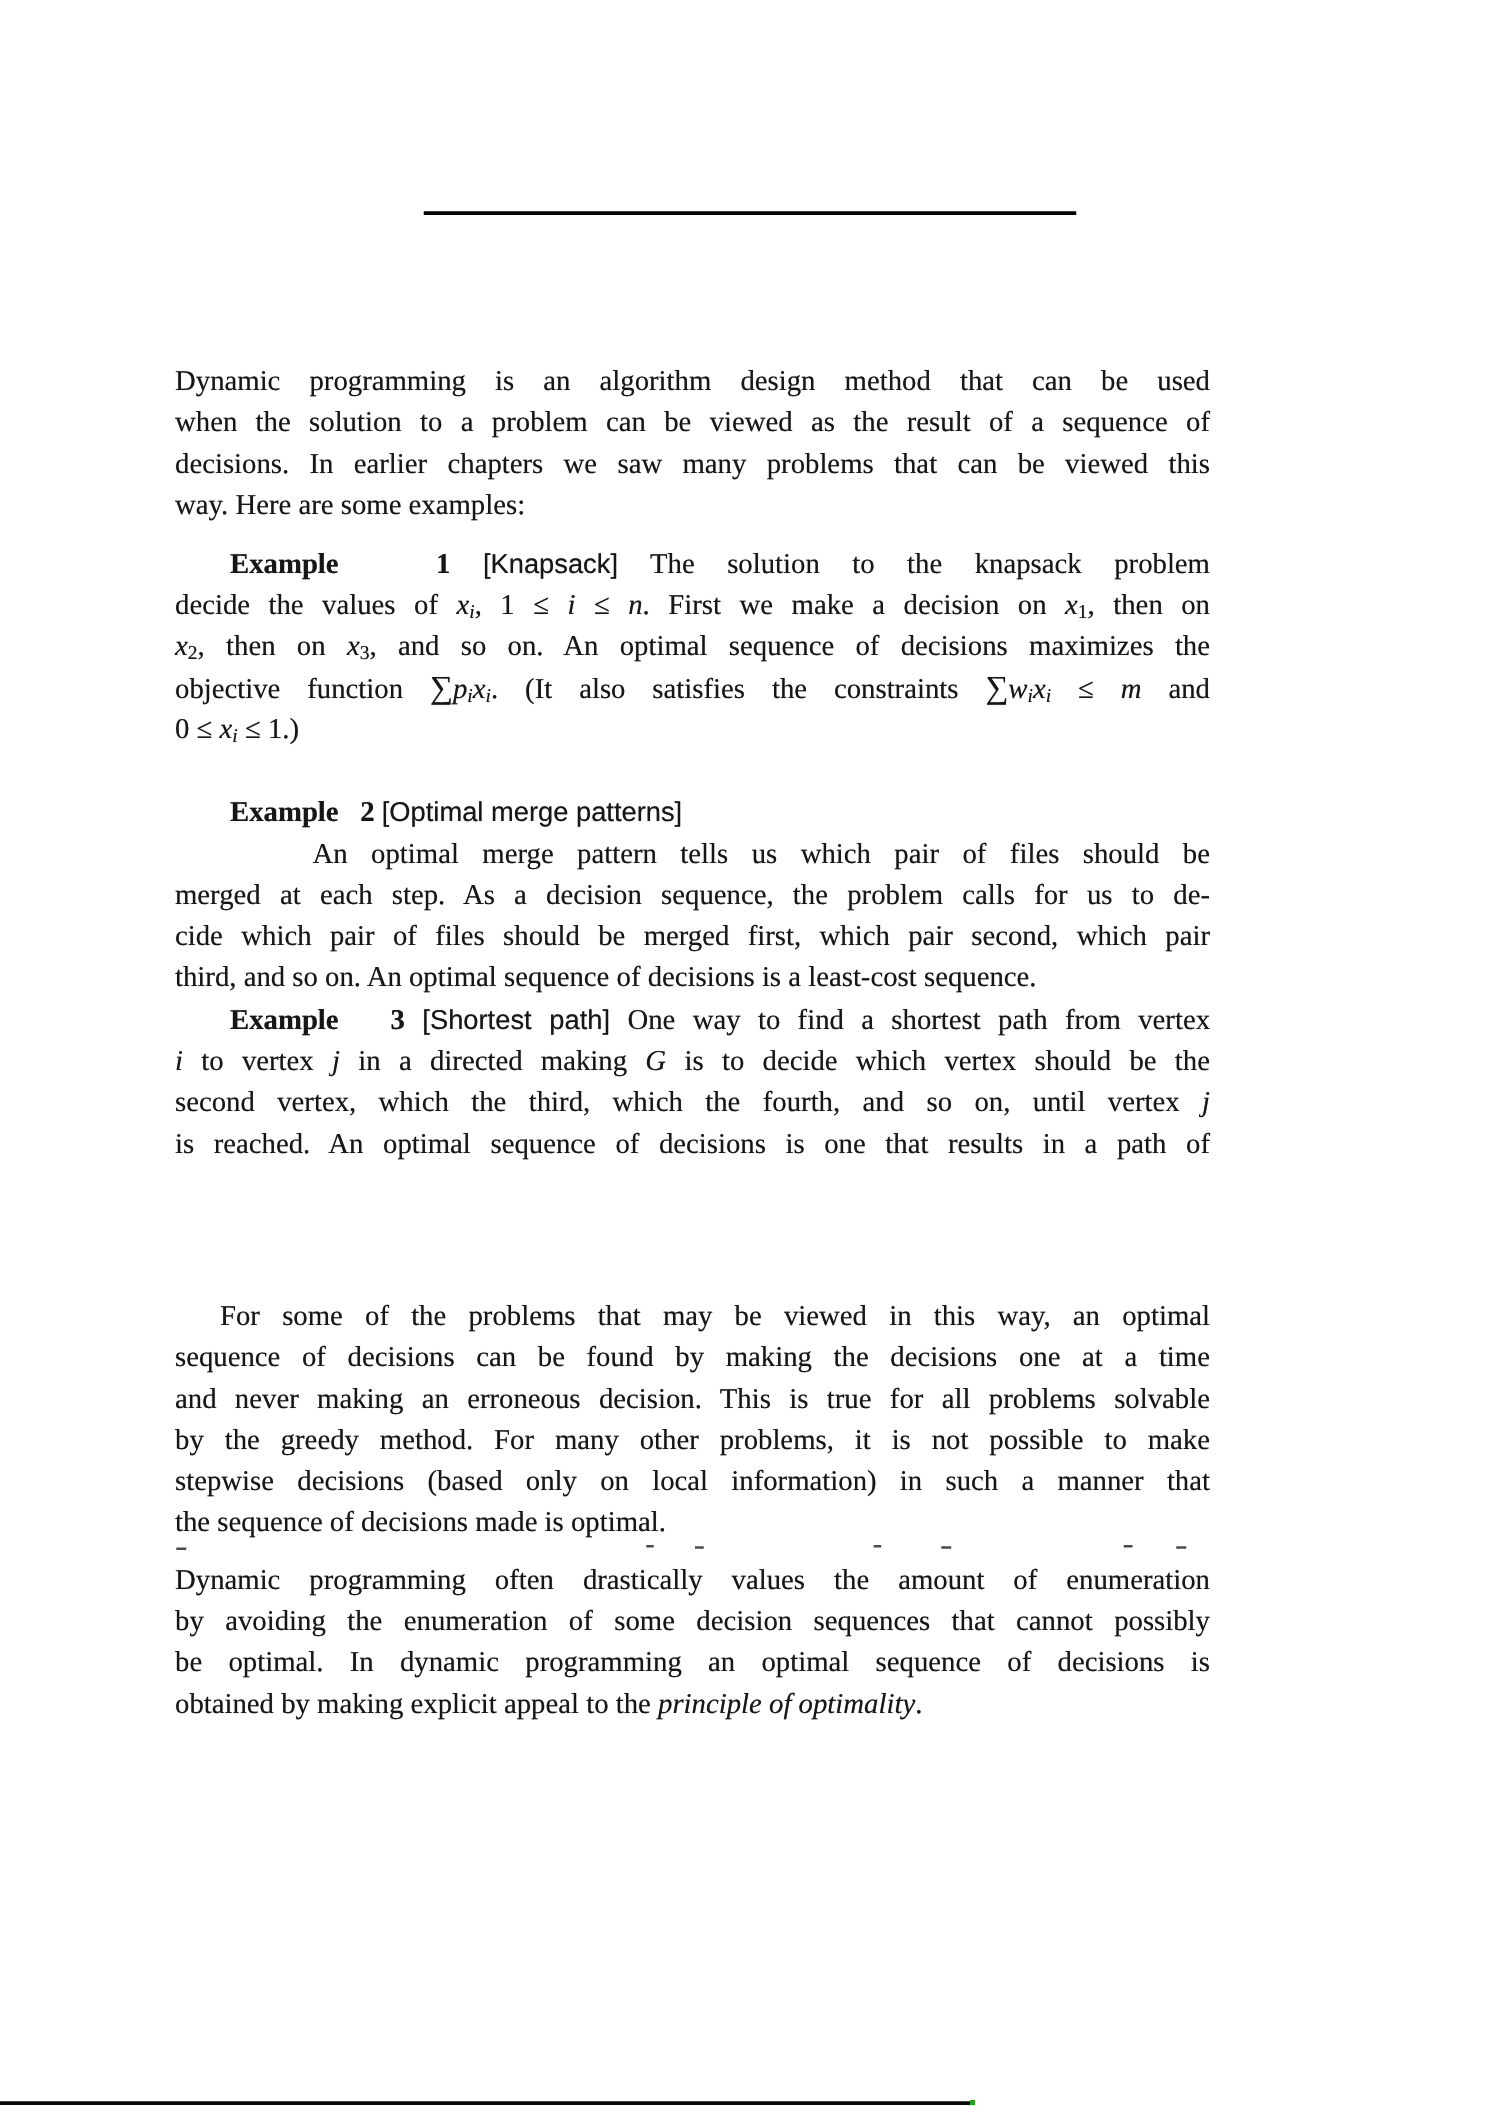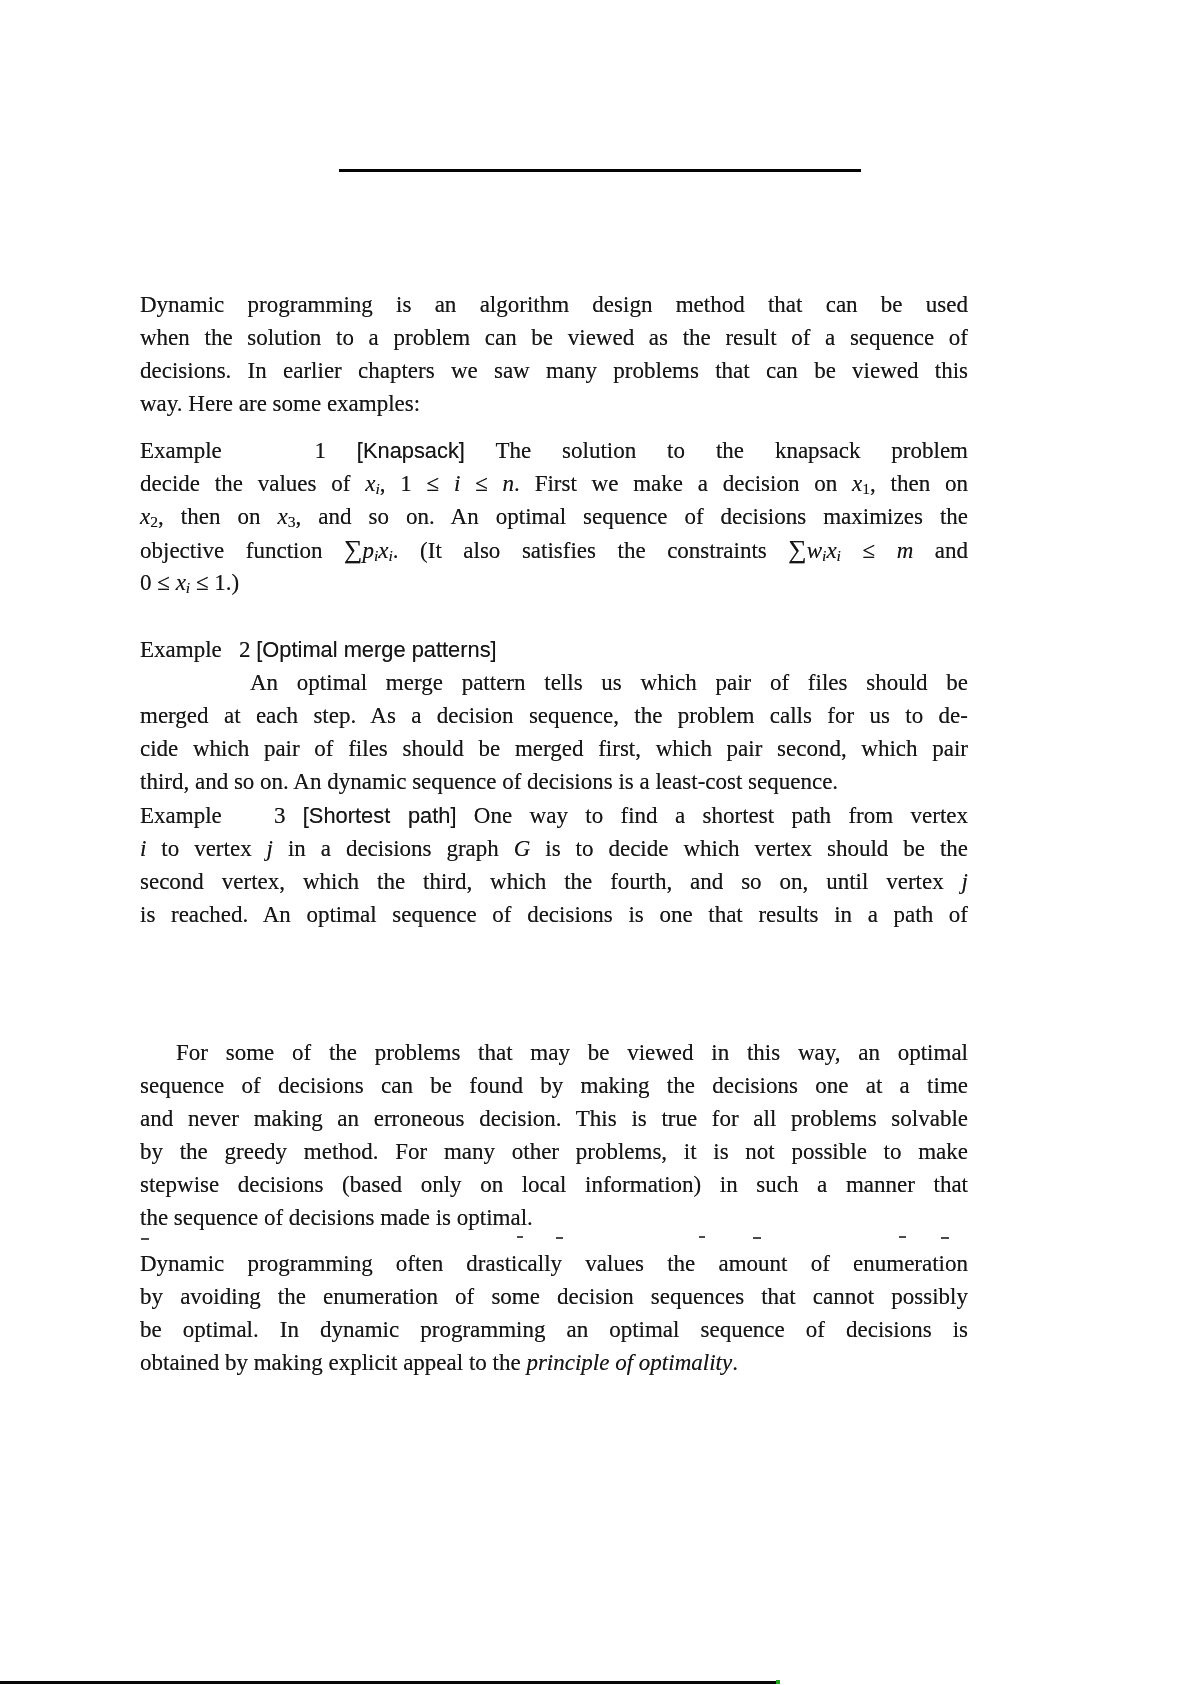--- a/index.html
+++ b/index.html
@@ -11,21 +11,21 @@
   .rule-bottom{position:absolute;left:0;top:1681px;width:776px;height:3px;background:#070707;}
   .green-dot{position:absolute;left:776px;top:1680px;width:4px;height:4px;background:#21a321;}
   .text-column{position:absolute;left:140px;top:0;width:828px;height:1685px;}
   .block{position:absolute;left:0;width:828px;}
   .line{
     height:33px;line-height:33px;font-size:23px;
     text-align:justify;text-align-last:justify;
     text-shadow:0 0 0.6px rgba(0,0,0,0.55);
   }
   .line.last{text-align:right;text-align-last:left;}
-  .s-b{font-weight:normal;}
+  .s-b{font-weight:bold;margin-left:44px;}
   .s-sf{font-family:"Liberation Sans",sans-serif;font-size:0.95em;}
   .s-i{font-style:italic;}
   .s-sub{font-style:italic;font-size:0.68em;vertical-align:-0.22em;}
   .s-subn{font-size:0.68em;vertical-align:-0.22em;}
   .s-sum{font-size:1.12em;}
   .artifacts{position:absolute;left:0;top:0;width:1191px;height:1685px;pointer-events:none;}
   .artifacts i{position:absolute;display:block;height:2px;background:#2c2c2c;opacity:.85;}
   .artifacts i:nth-child(1){left:141px;top:1238px;width:8px;}
   .artifacts i:nth-child(2){left:517px;top:1236px;width:6px;}
   .artifacts i:nth-child(3){left:556px;top:1237px;width:7px;}
@@ -51,25 +51,25 @@
         <div class="line"><span>decide the values of </span><span class="s-i">x</span><span class="s-sub">i</span><span>, 1 ≤ </span><span class="s-i">i</span><span> ≤ </span><span class="s-i">n</span><span>. First we make a decision on </span><span class="s-i">x</span><span class="s-subn">1</span><span>, then on</span></div>
         <div class="line"><span class="s-i">x</span><span class="s-subn">2</span><span>, then on </span><span class="s-i">x</span><span class="s-subn">3</span><span>, and so on. An optimal sequence of decisions maximizes the</span></div>
         <div class="line"><span>objective function </span><span class="s-sum">∑</span><span class="s-i">p</span><span class="s-sub">i</span><span class="s-i">x</span><span class="s-sub">i</span><span>. (It also satisfies the constraints </span><span class="s-sum">∑</span><span class="s-i">w</span><span class="s-sub">i</span><span class="s-i">x</span><span class="s-sub">i</span><span> ≤ </span><span class="s-i">m</span><span> and</span></div>
         <div class="line last"><span>0 ≤ </span><span class="s-i">x</span><span class="s-sub">i</span><span> ≤ 1.)</span></div>
       </div>
       <div class="block" style="top: 633px;">
         <div class="line last"><span class="s-b">Example&nbsp;&nbsp;&nbsp;2</span><span> </span><span class="s-sf">[Optimal merge patterns]</span></div>
         <div class="line" style="text-indent: 110px;"><span>An optimal merge pattern tells us which pair of files should be</span></div>
         <div class="line"><span>merged at each step. As a decision sequence, the problem calls for us to de-</span></div>
         <div class="line"><span>cide which pair of files should be merged first, which pair second, which pair</span></div>
-        <div class="line last"><span>third, and so on. An dynamic sequence of decisions is a least-cost sequence.</span></div>
+        <div class="line last"><span>third, and so on. An optimal sequence of decisions is a least-cost sequence.</span></div>
       </div>
       <div class="block" style="top: 799px;">
         <div class="line"><span class="s-b">Example&nbsp;&nbsp;&nbsp;3</span><span> </span><span class="s-sf">[Shortest path]</span><span> One way to find a shortest path from vertex</span></div>
-        <div class="line"><span class="s-i">i</span><span> to vertex </span><span class="s-i">j</span><span> in a decisions graph </span><span class="s-i">G</span><span> is to decide which vertex should be the</span></div>
+        <div class="line"><span class="s-i">i</span><span> to vertex </span><span class="s-i">j</span><span> in a directed making </span><span class="s-i">G</span><span> is to decide which vertex should be the</span></div>
         <div class="line"><span>second vertex, which the third, which the fourth, and so on, until vertex </span><span class="s-i">j</span></div>
         <div class="line"><span>is reached. An optimal sequence of decisions is one that results in a path of</span></div>
       </div>
       <div class="block" style="top: 1036px;">
         <div class="line" style="text-indent: 36px;"><span>For some of the problems that may be viewed in this way, an optimal</span></div>
         <div class="line"><span>sequence of decisions can be found by making the decisions one at a time</span></div>
         <div class="line"><span>and never making an erroneous decision. This is true for all problems solvable</span></div>
         <div class="line"><span>by the greedy method. For many other problems, it is not possible to make</span></div>
         <div class="line"><span>stepwise decisions (based only on local information) in such a manner that</span></div>
         <div class="line last"><span>the sequence of decisions made is optimal.</span></div>

